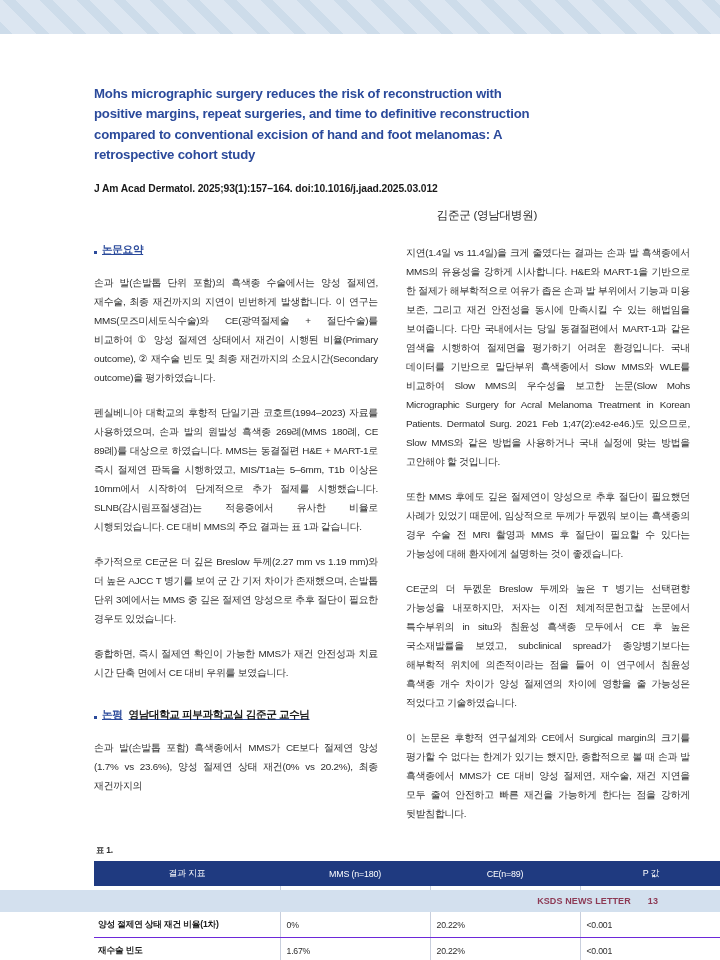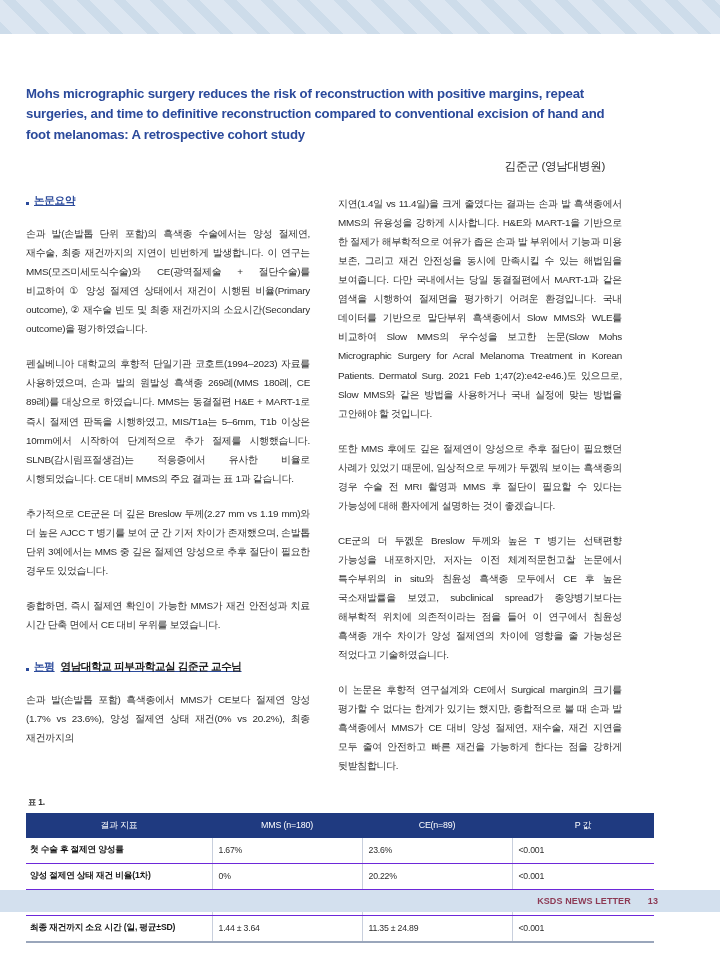--- a/index.html
+++ b/index.html
@@ -34,21 +34,21 @@
   }
 
   
   .page {
     position: absolute;
     left: 0;
     top: 34px;
     width: 631px;
     height: 856px;
     box-sizing: border-box;
-    padding: 0 26px;
+    padding: 0 94px;
   }
 
   
   .title-block {
     padding-top: 50px;
   }
   .article-title {
     margin: 0;
     font-size: 13.2px;
     line-height: 1.55;
@@ -203,20 +203,21 @@
 </style>
 </head>
 <body>
 
 <div class="top-band"></div>
 
 <div class="page">
 
   <div class="title-block">
     <h1 class="article-title">Mohs micrographic surgery reduces the risk of reconstruction with positive margins, repeat surgeries, and time to definitive reconstruction compared to conventional excision of hand and foot melanomas: A retrospective cohort study</h1>
+    <p class="citation">J Am Acad Dermatol. 2025;93(1):157–164. doi:10.1016/j.jaad.2025.03.012</p>
     <p class="author-line">김준군 (영남대병원)</p>
   </div>
 
   <div class="columns">
 
     <div class="col">
 
       <div class="section-head">
         <span class="bullet-dot"></span>
         <span>논문요약</span>

